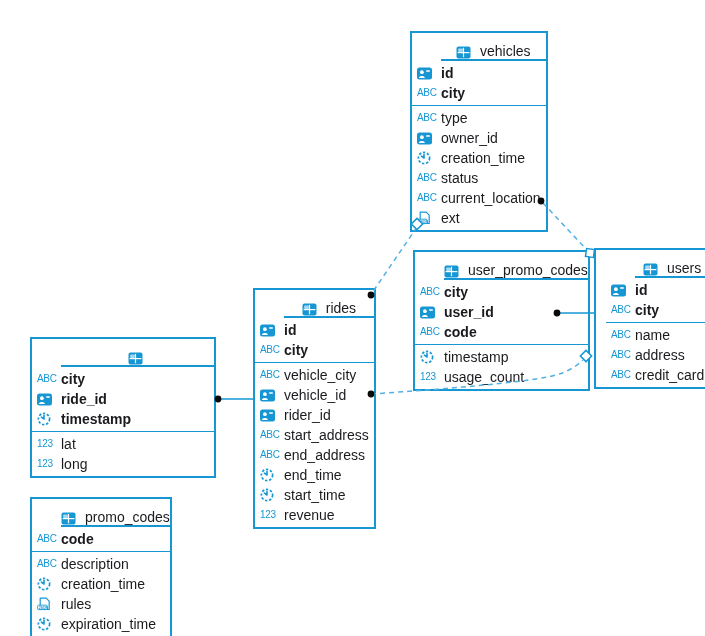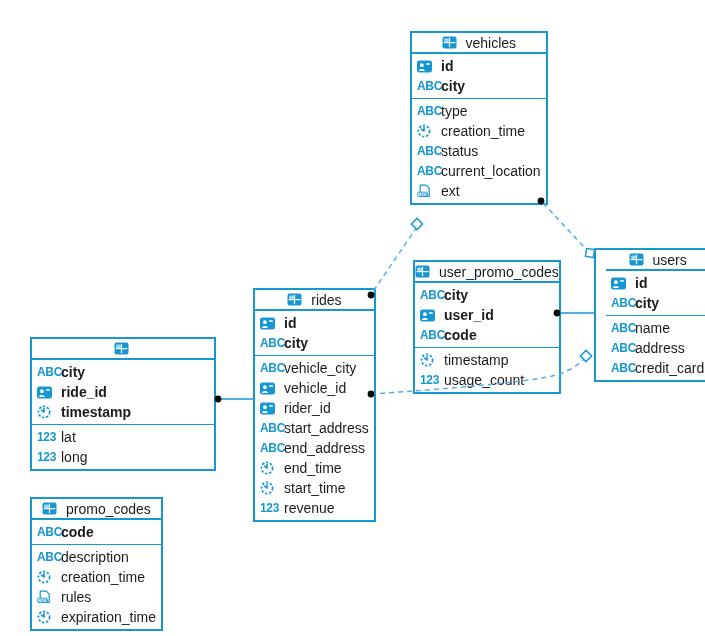--- a/index.html
+++ b/index.html
@@ -15,37 +15,37 @@
   #canvas{position:relative;width:705px;height:636px;background:var(--bg);overflow:hidden;}
   #table-layer{position:absolute;inset:0;z-index:1;}
   #edge-layer{position:absolute;inset:0;z-index:5;pointer-events:none;}
 
   .table-card{
     position:absolute;
     background:#fff;
     border:2px solid var(--accent);
   }
   .t-header{
-    display:flex;align-items:center;justify-content:center;gap:5px;
-    height:21px;border-bottom:2px solid var(--accent);
-    font-size:14px;white-space:nowrap;
+    display:flex;align-items:flex-end;justify-content:center;gap:5px;
+    height:28px;border-bottom:2px solid var(--accent);
+    font-size:14px;white-space:nowrap;margin-left:29px;
   }
   .section{padding:2px 0;}
   .section.pk{border-bottom:1.5px solid var(--accent);}
   .row{
     display:flex;align-items:center;gap:5px;
     height:20px;padding:0 5px;font-size:14px;white-space:nowrap;
   }
   .row.pk .lbl{font-weight:bold;}
   .ico{
     width:19px;height:14px;flex:none;
     display:flex;align-items:center;justify-content:flex-start;
   }
   .txt-ico{
-    font-size:12px;font-weight:bold;color:var(--accent);
+    font-size:10px;font-weight:normal;color:var(--accent);
     letter-spacing:-0.3px;line-height:1;
   }
   .lbl{line-height:1;}
 
   .edge-solid{stroke:var(--accent);stroke-width:1.5;fill:none;}
   .edge-dashed{stroke:var(--dash);stroke-width:1.5;fill:none;stroke-dasharray:5 4;}
   .edge-dot{fill:var(--dot);stroke:none;}
   .edge-sq{fill:#fff;stroke:var(--accent);stroke-width:1.5;}
 </style>
 </head>
@@ -87,20 +87,31 @@
         </div>
         <div class="section flds">
           <div class="row">
             <span class="ico">
               <span class="txt-ico">ABC</span>
             </span>
             <span class="lbl">type</span>
           </div>
           <div class="row">
             <span class="ico">
+              <svg width="15" height="13" viewBox="0 0 15 13">
+                <rect x="0" y="0.5" width="15" height="12" rx="2.5" fill="var(--accent)"></rect>
+                <circle cx="4.9" cy="5.2" r="1.9" fill="#fff"></circle>
+                <path d="M1.9 10.9 c0.5 -2.6 5.5 -2.6 6 0 z" fill="#fff"></path>
+                <rect x="9" y="3.2" width="4" height="1.5" rx="0.75" fill="#fff"></rect>
+              </svg>
+            </span>
+            <span class="lbl">owner_id</span>
+          </div>
+          <div class="row">
+            <span class="ico">
               <svg width="14" height="14" viewBox="0 0 14 14">
                 <circle cx="7" cy="7" r="5.6" fill="none" stroke="var(--accent)" stroke-width="1.7" stroke-dasharray="2.4 1.7"></circle>
                 <path d="M7 7 L7 3.4 M7 7 L4.4 5.2" stroke="var(--accent)" stroke-width="1.6" stroke-linecap="round" fill="none"></path>
               </svg>
             </span>
             <span class="lbl">creation_time</span>
           </div>
           <div class="row">
             <span class="ico">
               <span class="txt-ico">ABC</span>
@@ -118,21 +129,21 @@
               <svg width="14" height="14" viewBox="0 0 14 14">
                 <path d="M3.2 1.2 h6 l3 3 v8.3 h-9 z" fill="#fff" stroke="var(--accent)" stroke-width="1.2" stroke-linejoin="round"></path>
                 <rect x="0.6" y="8.2" width="9.6" height="4.4" rx="1" fill="#fff" stroke="var(--accent)" stroke-width="0.9"></rect>
                 <text x="1.4" y="11.7" font-size="3.6" font-weight="bold" fill="var(--accent)" font-family="Liberation Sans, sans-serif">JSON</text>
               </svg>
             </span>
             <span class="lbl">ext</span>
           </div>
         </div>
       </div>
-      <div class="table-card" style="left: 413px; top: 260px; min-width: 141px;">
+      <div class="table-card" style="left: 413px; top: 250px; min-width: 141px;">
         <div class="t-header">
           <span class="ico">
             <svg width="15" height="13" viewBox="0 0 15 13">
               <rect x="0.5" y="0.5" width="14" height="12" rx="2" fill="var(--accent)"></rect>
               <rect x="2.2" y="2.6" width="4.6" height="3.3" rx="0.6" fill="#aoffff" opacity="0"></rect>
               <rect x="2.2" y="2.6" width="4.6" height="3.3" rx="0.6" fill="#a8d9f2"></rect>
               <line x1="1.6" y1="6.6" x2="13.4" y2="6.6" stroke="#fff" stroke-width="1.2"></line>
               <line x1="7.5" y1="1.8" x2="7.5" y2="11.2" stroke="#fff" stroke-width="1.2"></line>
             </svg>
           </span>

